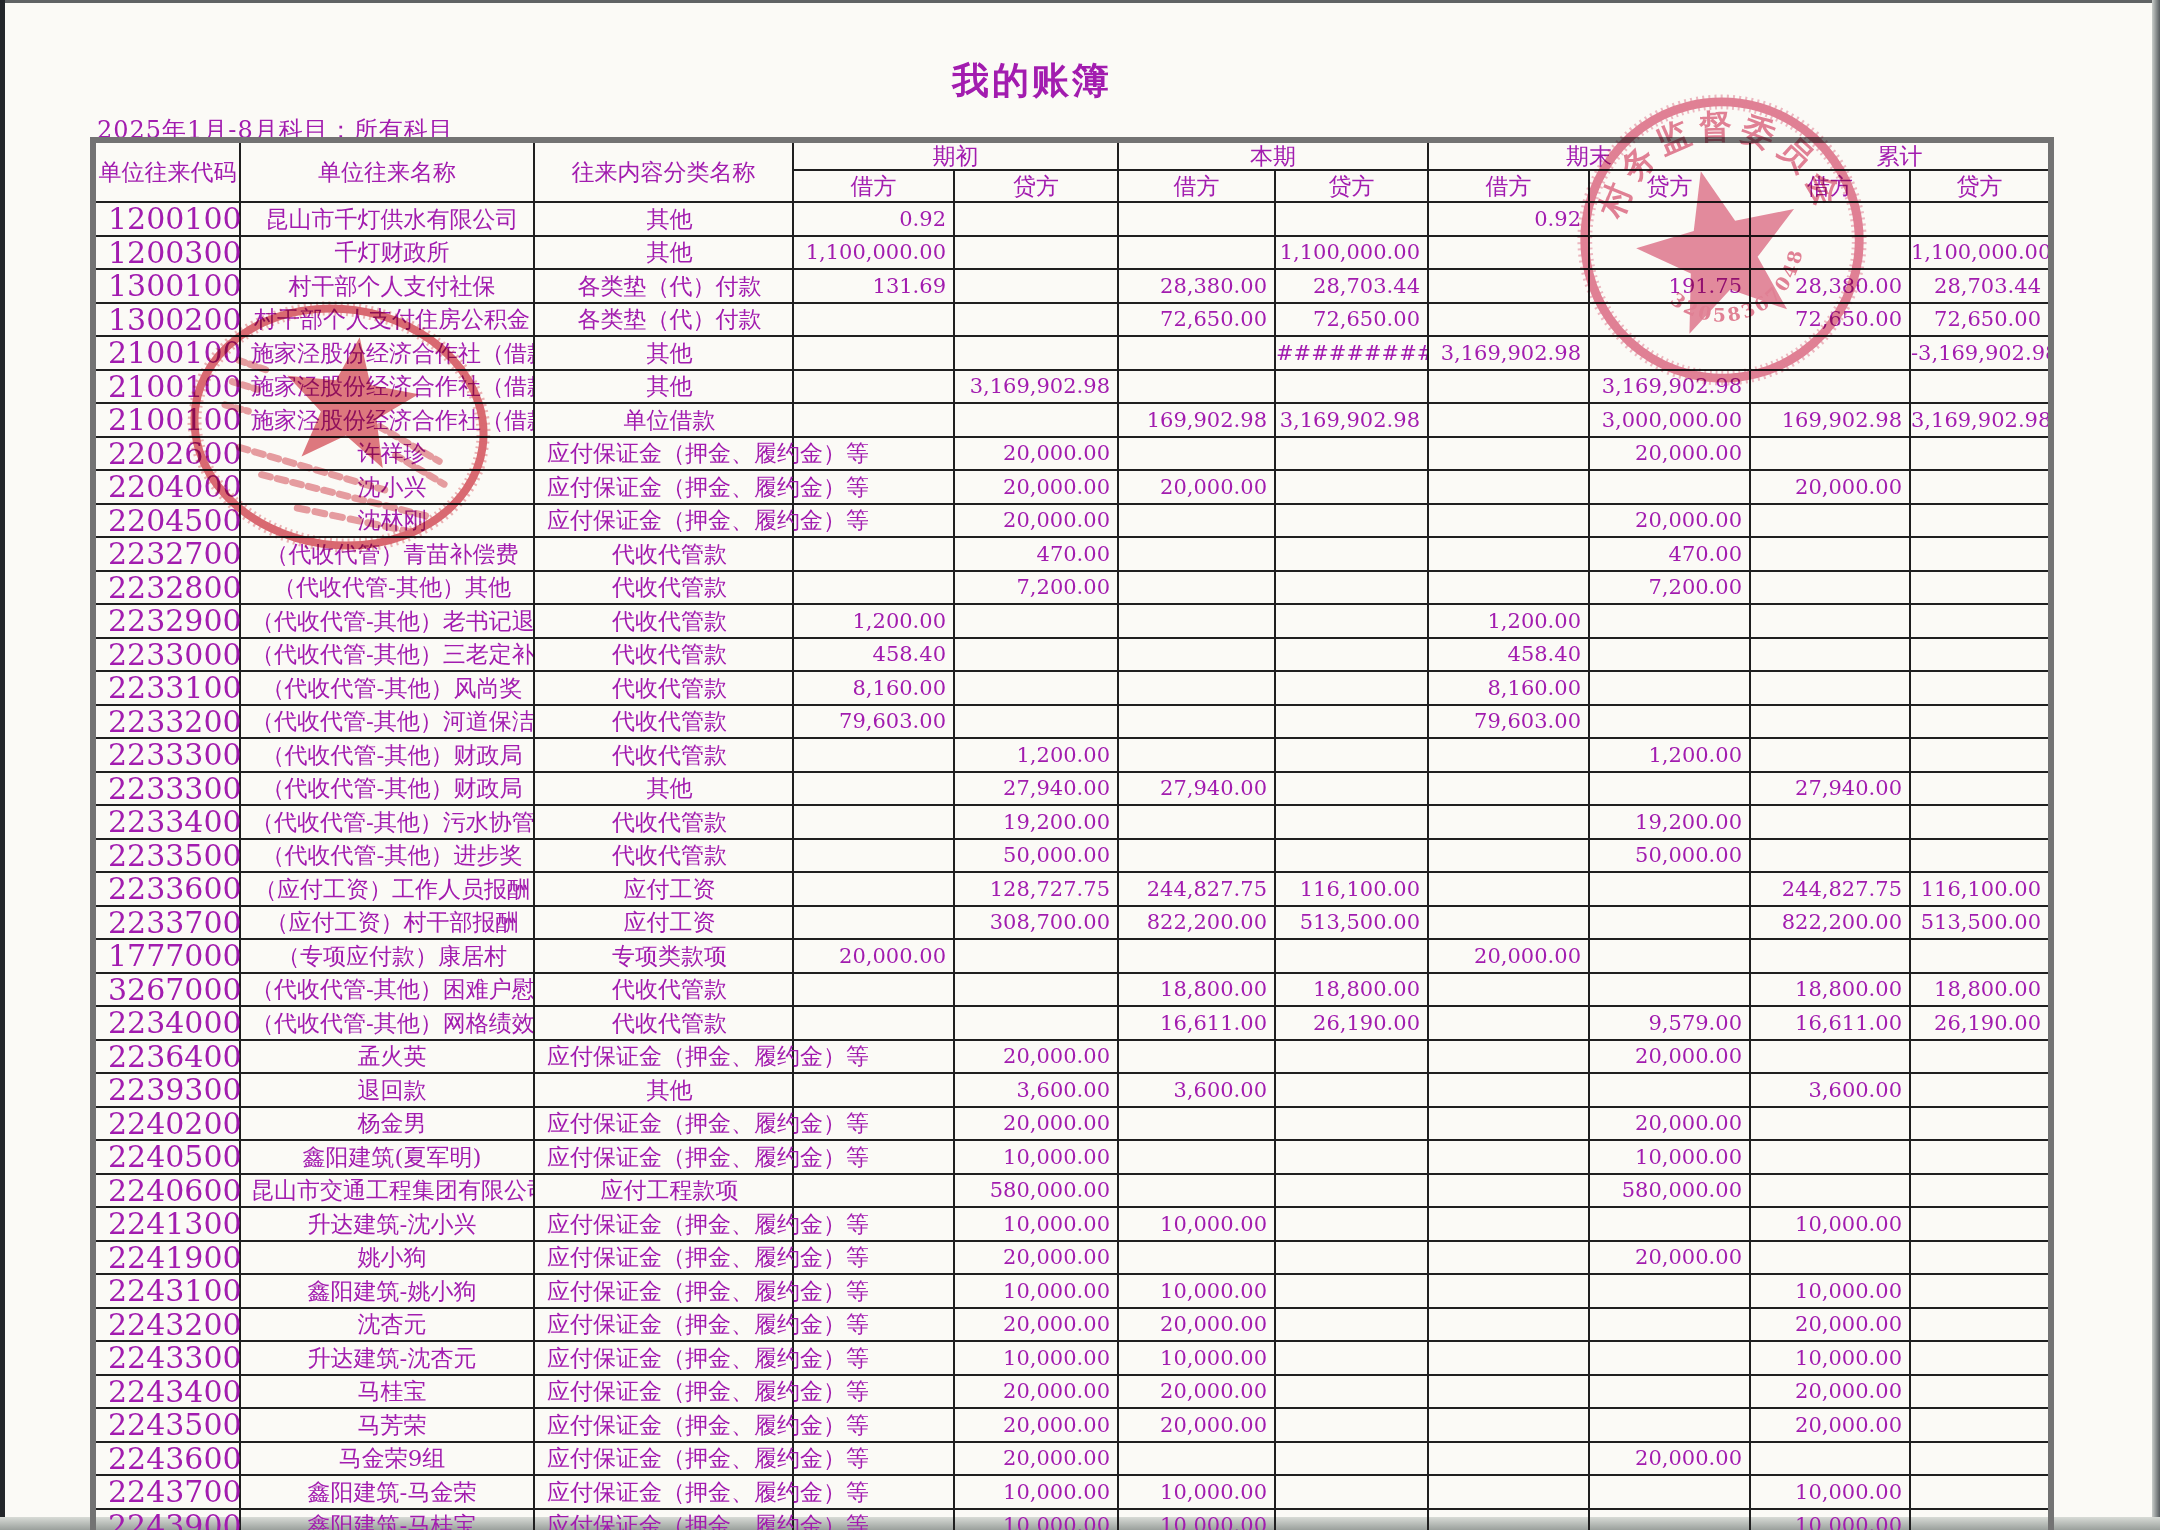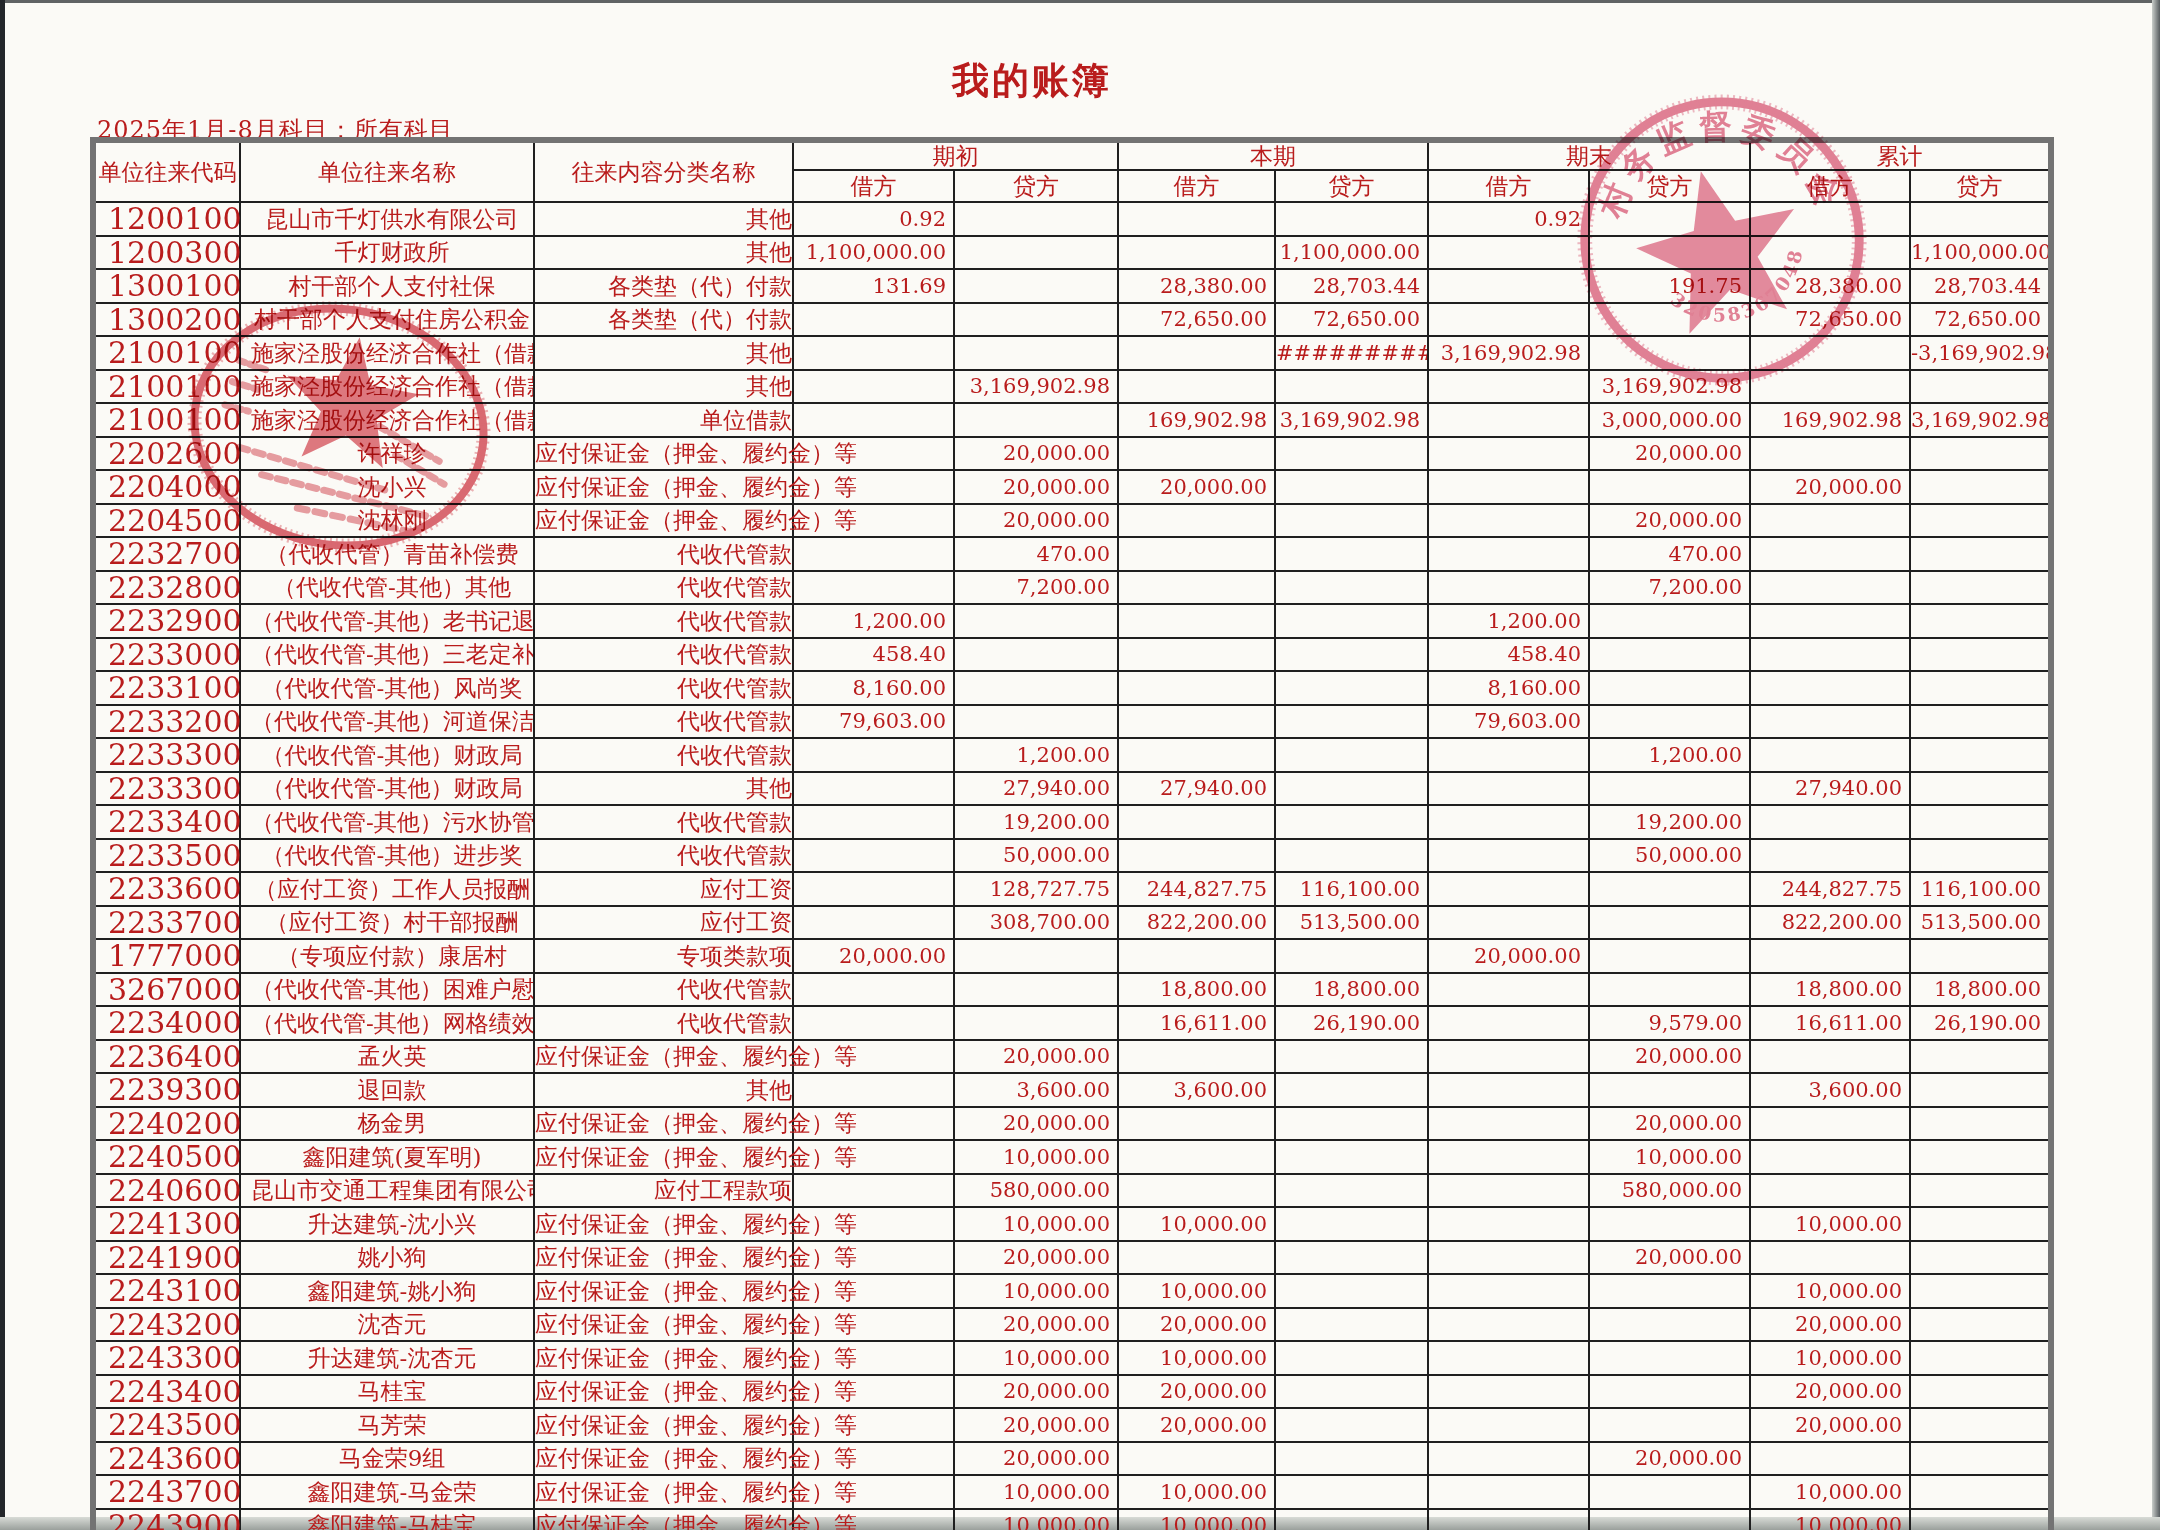--- a/index.html
+++ b/index.html
@@ -2,21 +2,21 @@
 <html><head>
 <meta charset="utf-8">
 <style>
   html,body{margin:0;padding:0;background:#8a8d8a;}
   .page{
     position:relative;
     width:2160px;height:1530px;
     background:#fbfaf6;
     overflow:hidden;
     font-family:"DejaVu Serif","Liberation Serif",serif;
-    color:#b91c1c;
+    color:#a21caf;
   }
   
   .edge-left{position:absolute;left:0;top:0;width:5px;height:1530px;background:#23262a;}
   .edge-top{position:absolute;left:0;top:0;width:2160px;height:3px;background:#3a3d40;opacity:.8;}
   .edge-right{position:absolute;right:0;top:0;width:8px;height:1530px;background:linear-gradient(to right,#c9cdca,#565b5e);}
   .edge-bottom{position:absolute;left:0;bottom:0;width:2160px;height:13px;background:linear-gradient(to bottom,#d8dbd6,#9aa09c);}
   .title{
     position:absolute;left:1032px;top:56px;transform:translateX(-50%);
     font-size:37px;font-weight:600;letter-spacing:3px;white-space:nowrap;
   }
@@ -37,21 +37,21 @@
     font-weight:normal;
     line-height:1.05;
   }
   .ledger{border:6px solid #737373;}
   .ledger thead th{text-align:center;font-size:23px;}
   .ledger thead tr.grp th{height:26px;}
   .ledger thead tr.sub th{height:30px;}
   .ledger tbody td{height:29px;}
   td.code{padding-left:12px;text-align:left;font-family:"DejaVu Serif","Liberation Serif",serif;font-size:30px;}
   td.name{padding-left:10px;text-align:center;overflow:hidden;}
-  td.cat{padding-left:0;text-align:right;overflow:visible;position:relative;z-index:2;}
+  td.cat{padding-left:12px;text-align:center;overflow:visible;position:relative;z-index:2;}
   td.num{padding-right:7px;text-align:right;font-size:21px;overflow:hidden;}
   
   .stamp{position:absolute;mix-blend-mode:multiply;pointer-events:none;}
   .stamp text{font-family:"DejaVu Serif","Liberation Serif",serif;font-weight:bold;}
 </style>
 </head>
 <body>
 
 <div class="page">
   <div class="edge-top"></div>

